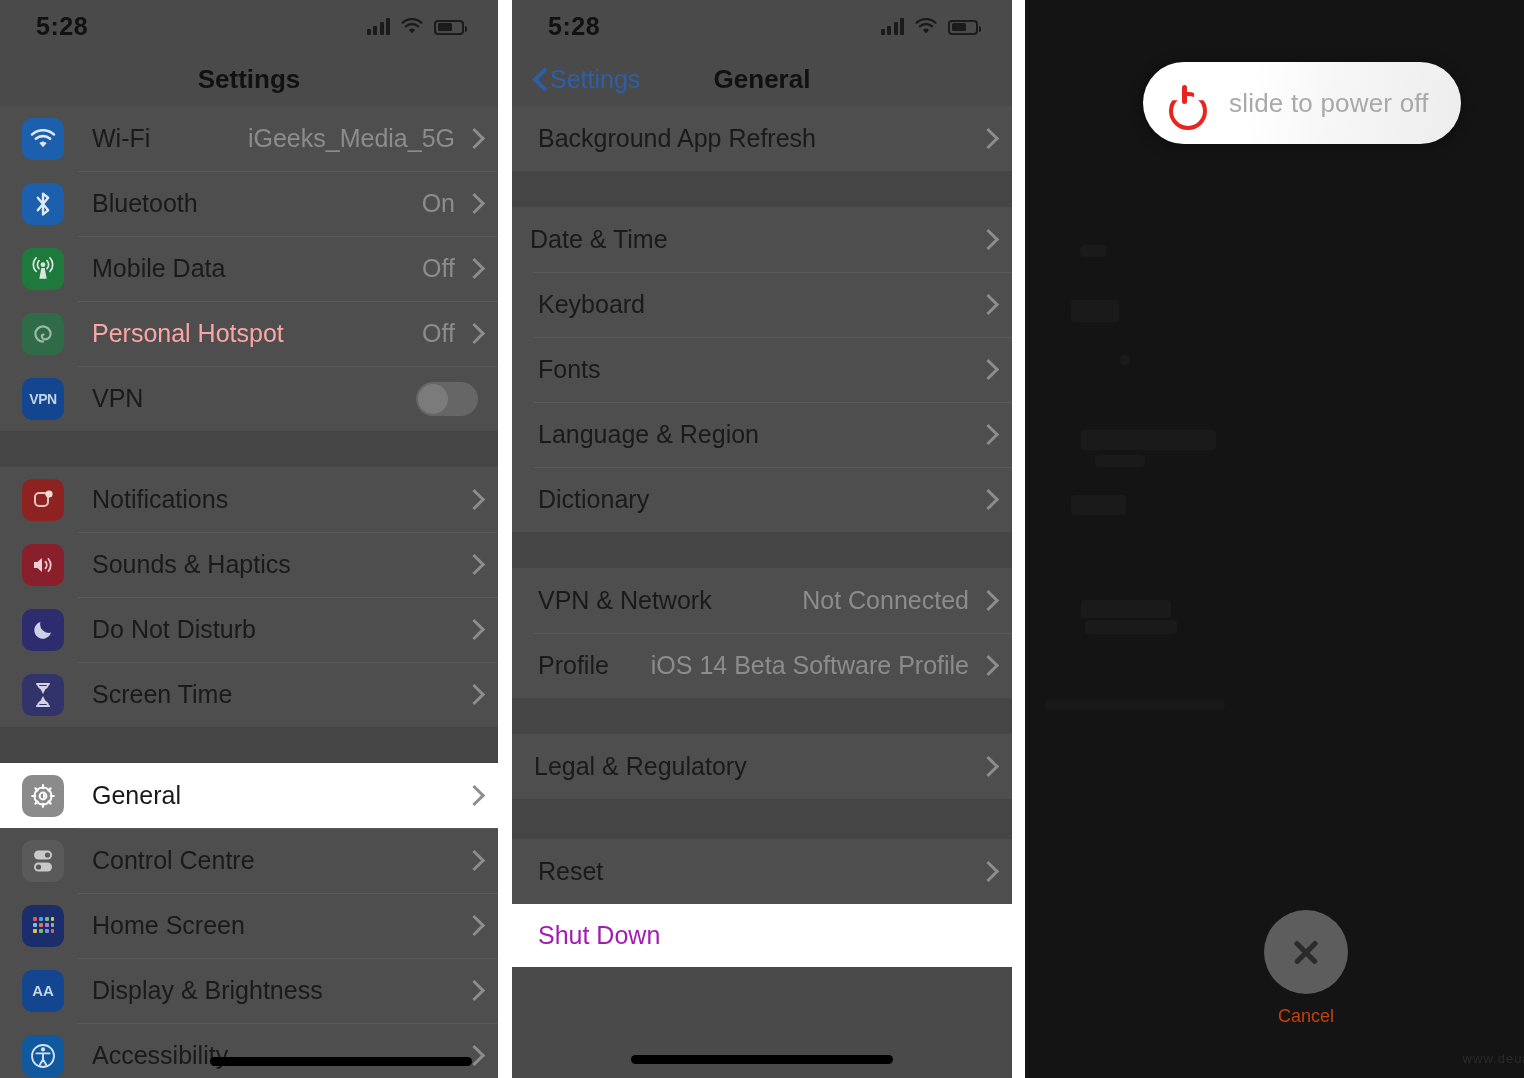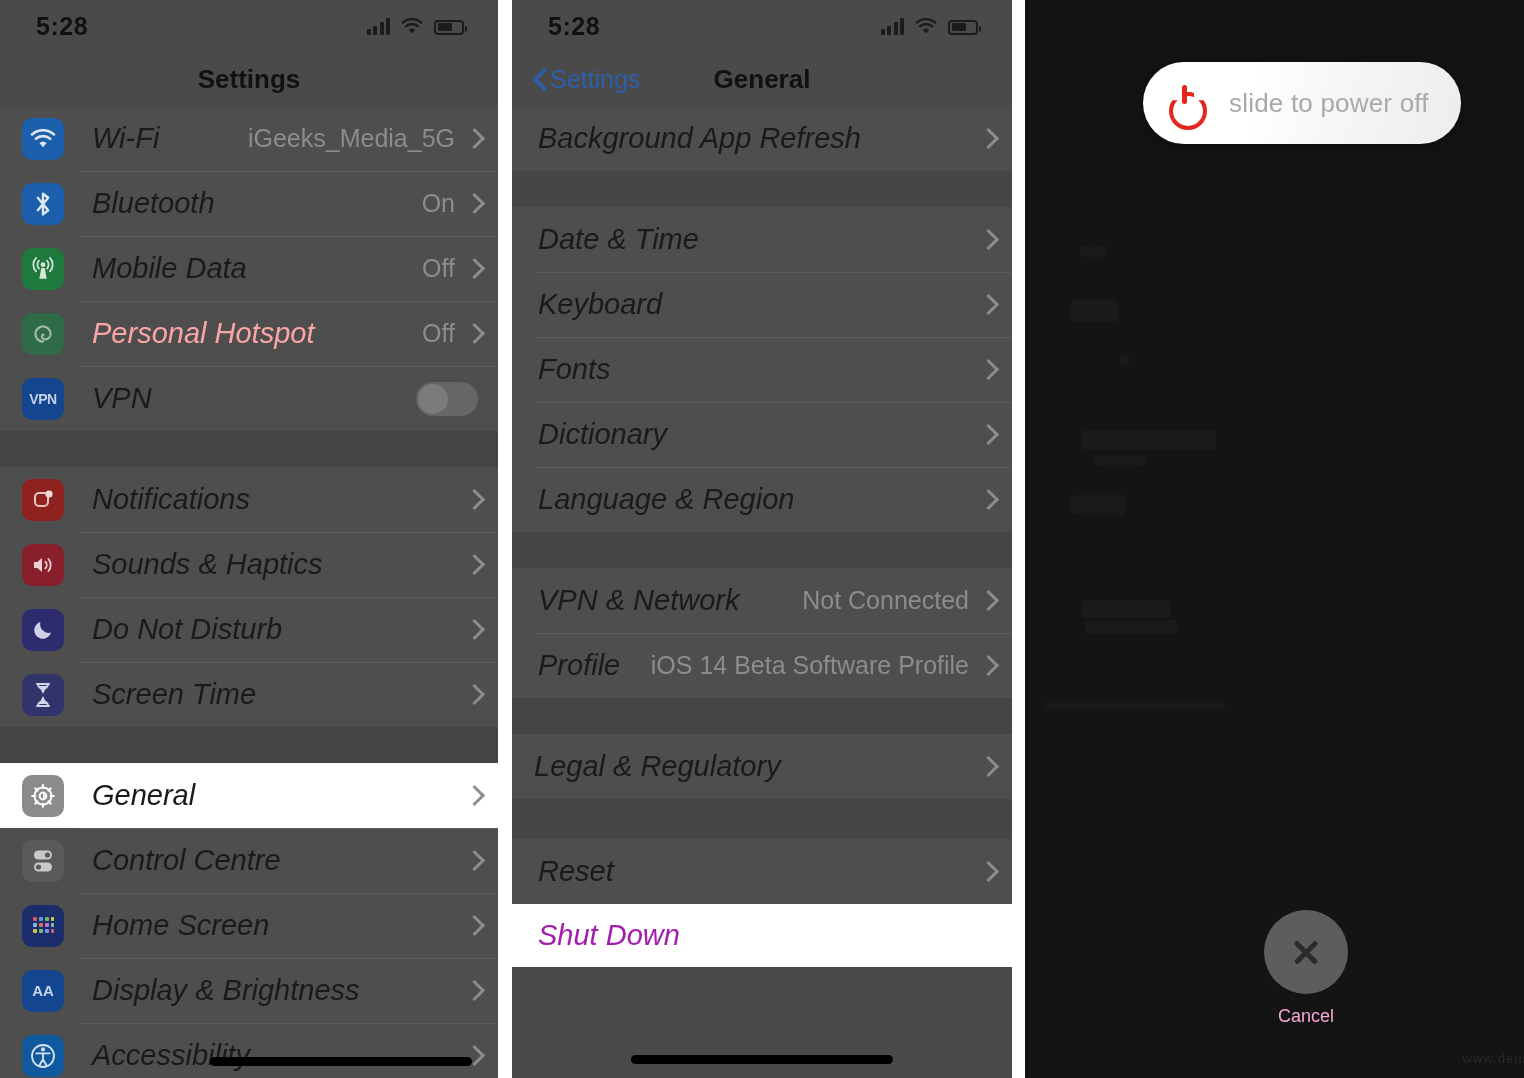--- a/index.html
+++ b/index.html
@@ -99,21 +99,21 @@
 
   .icon {
     width: 42px; height: 42px; border-radius: 10px;
     flex: 0 0 42px; margin-right: 28px;
     display: flex; align-items: center; justify-content: center;
     color: #fff;
     position: relative;
     overflow: hidden;
   }
   .label {
-    font-size: 29px; color: #1a1a1a; white-space: nowrap; font-style: italic;
+    font-size: 25px; color: #1a1a1a; white-space: nowrap;
   }
   .label.dimmed { color: #fca5a5; }
   .label.blue { color: #a21caf; }
   .value {
     margin-left: auto; font-size: 25px; color: #8c8c8c;
     white-space: nowrap; padding-right: 12px;
   }
   .chev {
     width: 11px; height: 19px; margin-left: auto; position: relative; flex: 0 0 11px;
   }
@@ -190,21 +190,21 @@
     background: #5d5d5d; display: flex; align-items: center; justify-content: center;
     position: relative;
   }
   .cancel-circle::before, .cancel-circle::after {
     content: ""; position: absolute; left: 27px; top: 40px;
     width: 30px; height: 4.5px; background: #2b2b2b; border-radius: 2px;
   }
   .cancel-circle::before { transform: rotate(45deg); }
   .cancel-circle::after  { transform: rotate(-45deg); }
   .cancel-label {
-    margin-top: 12px; font-size: 18px; color: #f9a8d4;
+    margin-top: 12px; font-size: 18px; color: #c2410c;
   }
 
   .watermark {
     position: absolute; right: 16px; bottom: 12px;
     font-size: 13px; color: #2a2a2a; letter-spacing: 1px;
   }
 </style>
 </head>
 <body>
 
@@ -445,38 +445,38 @@
     <div class="group">
       <div class="row noicon" style="padding-left:26px">
         <span class="label">Background App Refresh</span>
         <span class="chev"></span>
       </div>
     </div>
 
     <div class="gap"></div>
 
     <div class="group">
-      <div class="row noicon" style="padding-left:26px">
+      <div class="row noicon" style="padding-left:18px">
         <span class="label">Date &amp; Time</span>
         <span class="chev"></span>
       </div>
       <div class="row noicon" style="padding-left:26px">
         <span class="label">Keyboard</span>
         <span class="chev"></span>
       </div>
       <div class="row noicon" style="padding-left:26px">
         <span class="label">Fonts</span>
         <span class="chev"></span>
       </div>
       <div class="row noicon" style="padding-left:26px">
+        <span class="label">Language &amp; Region</span>
+        <span class="chev"></span>
+      </div>
+      <div class="row noicon" style="padding-left:26px">
         <span class="label">Dictionary</span>
-        <span class="chev"></span>
-      </div>
-      <div class="row noicon" style="padding-left:26px">
-        <span class="label">Language &amp; Region</span>
         <span class="chev"></span>
       </div>
     </div>
 
     <div class="gap"></div>
 
     <div class="group">
       <div class="row noicon" style="padding-left:26px">
         <span class="label">VPN &amp; Network</span>
         <span class="value">Not Connected</span>

